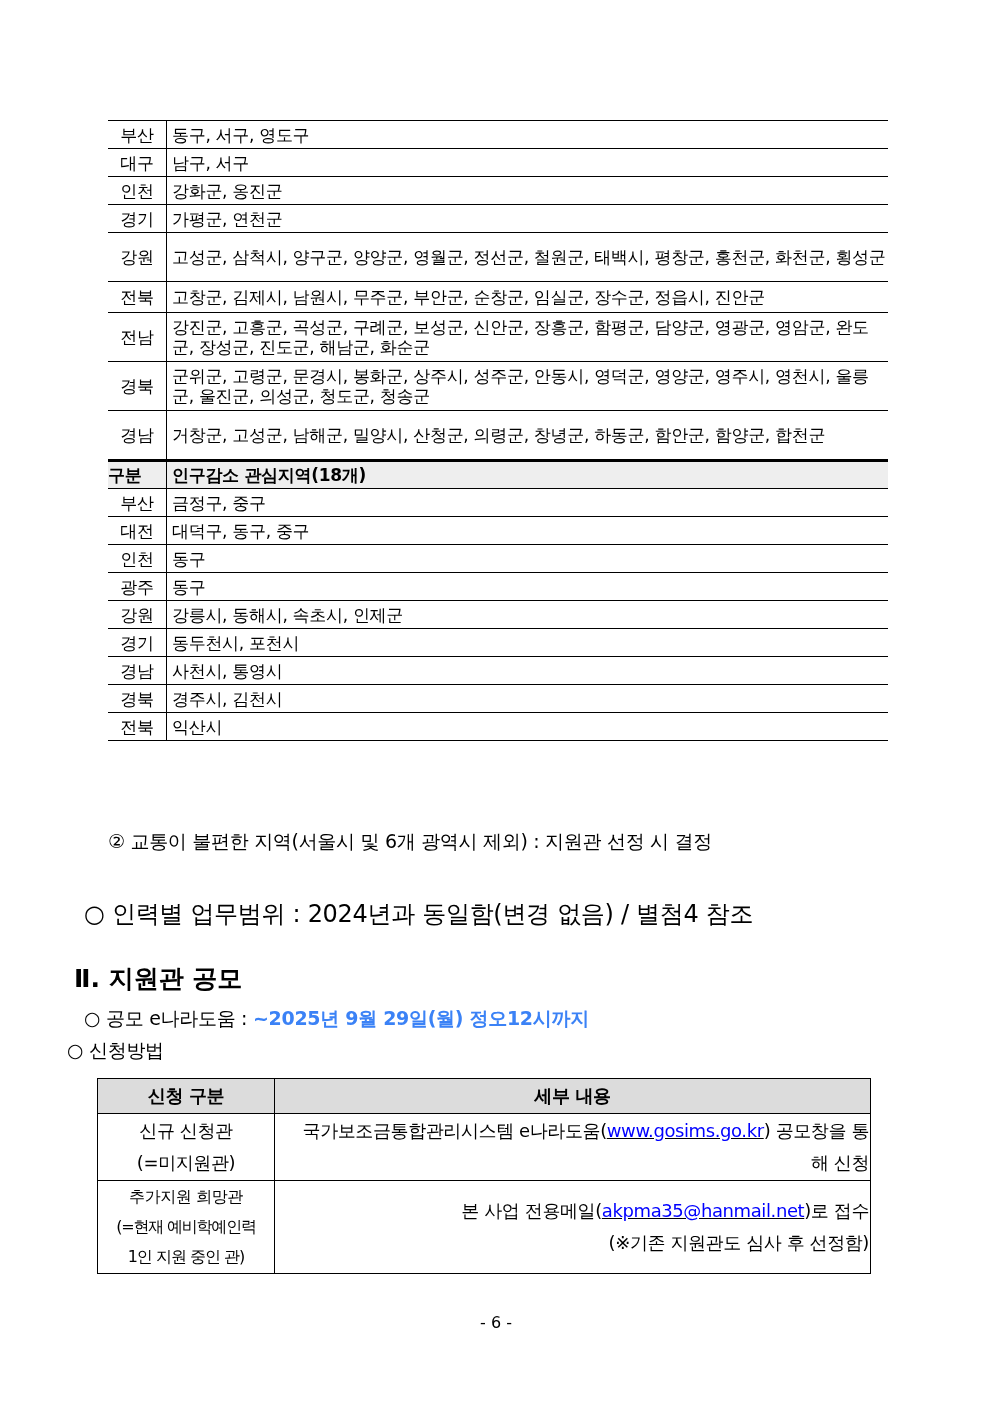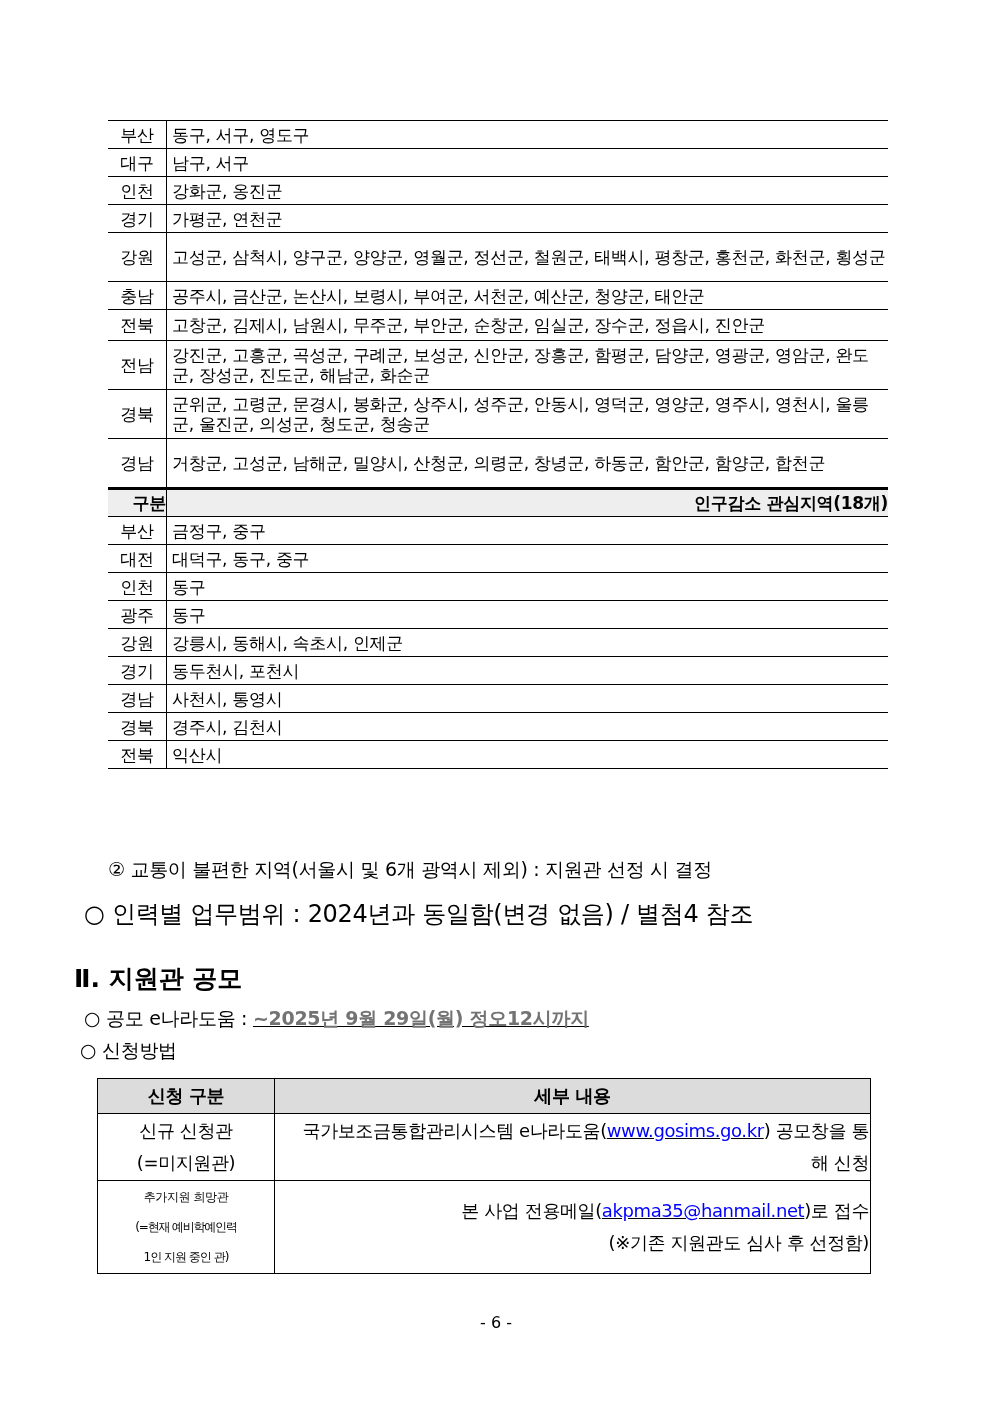--- a/index.html
+++ b/index.html
@@ -2,25 +2,25 @@
 <html><head>
 <meta charset="utf-8">
 <style>
   html, body { margin: 0; padding: 0; background: #ffffff; }
   body { width: 992px; height: 1403px; position: relative; font-family: "DejaVu Sans", "Liberation Sans", sans-serif; color: #000; overflow: hidden; }
   .t1 { position: absolute; left: 108px; top: 120px; width: 780px; border-collapse: collapse; font-size: 17px; letter-spacing: -0.3px; }
   .t1 td { border-top: 1px solid #000; border-bottom: 1px solid #000; padding: 0 0 0 5px; line-height: 20px; vertical-align: middle; }
   .t1 td.k { width: 58px; text-align: center; padding: 0; border-right: 1px solid #000; }
   .t1 tr.single td { height: 27px; }
   .t1 tr.double td { height: 48px; }
-  .t1 tr.hdr td { background: #eeeeee; font-weight: bold; height: 26px; text-align: right; border-top: 3px solid #000; }
+  .t1 tr.hdr td { background: #eeeeee; font-weight: bold; height: 26px; text-align: left; border-top: 3px solid #000; }
   .t1 tr.hdr td.k { border-right: 1px solid #000; }
   .line { position: absolute; font-size: 19px; white-space: nowrap; letter-spacing: -0.3px; }
   .sec { position: absolute; left: 74px; top: 962px; font-size: 25px; font-weight: bold; white-space: nowrap; }
-  .hl { color: #737373; font-weight: bold; text-decoration: underline; text-decoration-color: #000; }
+  .hl { color: #3b82f6; font-weight: bold; text-decoration-color: #000; }
   .t2 { position: absolute; left: 97px; top: 1078px; width: 774px; border-collapse: collapse; font-size: 18px; letter-spacing: -0.4px; border-radius: 21px; }
   .t2 td { border: 1px solid #000; vertical-align: middle; }
   .t2 tr.hdr td { background: #dcdcdc; font-weight: bold; text-align: center; height: 29px; }
   .t2 td.c1 { width: 174px; text-align: center; line-height: 32px; }
   .t2 td.c2 { padding-left: 10px; line-height: 32px; text-align: right; }
   .link { color: #0000ff; text-decoration: underline; text-decoration-color: #000; }
   .pg { position: absolute; left: 0; width: 992px; top: 1313px; text-align: center; font-size: 16px; }
 </style>
 </head>
 <body>
@@ -39,24 +39,20 @@
         <td class="k">인천</td>
         <td>강화군, 옹진군</td>
       </tr>
     <tr class="single">
         <td class="k">경기</td>
         <td>가평군, 연천군</td>
       </tr>
     <tr class="double">
         <td class="k">강원</td>
         <td>고성군, 삼척시, 양구군, 양양군, 영월군, 정선군, 철원군, 태백시, 평창군, 홍천군, 화천군, 횡성군</td>
-      </tr>
-    <tr class="single">
-        <td class="k">충남</td>
-        <td>공주시, 금산군, 논산시, 보령시, 부여군, 서천군, 예산군, 청양군, 태안군</td>
       </tr>
     <tr class="single">
         <td class="k" style="height:30px">전북</td>
         <td>고창군, 김제시, 남원시, 무주군, 부안군, 순창군, 임실군, 장수군, 정읍시, 진안군</td>
       </tr>
     <tr class="double">
         <td class="k">전남</td>
         <td>강진군, 고흥군, 곡성군, 구례군, 보성군, 신안군, 장흥군, 함평군, 담양군, 영광군, 영암군, 완도군, 장성군, 진도군, 해남군, 화순군</td>
       </tr>
     <tr class="double">
@@ -103,47 +99,47 @@
         <td class="k">경북</td>
         <td>경주시, 김천시</td>
       </tr>
     <tr class="single">
         <td class="k">전북</td>
         <td>익산시</td>
       </tr>
   </tbody>
 </table>
 
-<div class="line" style="left:108px; top:829px;margin-top:28px;">② 교통이 불편한 지역(서울시 및 6개 광역시 제외) : 지원관 선정 시 결정</div>
+<div class="line" style="left:108px; top:829px;">② 교통이 불편한 지역(서울시 및 6개 광역시 제외) : 지원관 선정 시 결정</div>
 <div class="line" style="left:84px; top:898px; font-size:24px;">○ 인력별 업무범위 : 2024년과 동일함(변경 없음) / 별첨4 참조</div>
 
 <div class="sec">Ⅱ. 지원관 공모</div>
 
 <div class="line" style="left:84px; top:1006px;">
   <span>○ 공모 e나라도움 : </span><span class="hl">~2025년 9월 29일(월) 정오12시까지</span>
 </div>
-<div class="line" style="left:80px; top:1038px;text-align:center;">○ 신청방법</div>
+<div class="line" style="left:67px; top:1038px;text-align:center;">○ 신청방법</div>
 
 <table class="t2">
   <tbody>
     <tr class="hdr">
       <td class="c1">신청 구분</td>
       <td>세부 내용</td>
     </tr>
     <tr style="height:64px">
       <td class="c1">
         <div>신규 신청관</div>
         <div>(=미지원관)</div>
       </td>
       <td class="c2">
         <span>국가보조금통합관리시스템 e나라도움(</span><span class="link">www.gosims.go.kr</span><span>) 공모창을 통해 신청</span>
       </td>
     </tr>
     <tr style="height:92px">
-      <td class="c1" style="line-height:30px; font-size:12px;">
+      <td class="c1" style="line-height:30px; font-size:16px;">
         <div>추가지원 희망관</div>
         <div style="letter-spacing:-1.2px;">(=현재 예비학예인력</div>
         <div style="letter-spacing:-1px;">1인 지원 중인 관)</div>
       </td>
       <td class="c2">
         <div><span>본 사업 전용메일(</span><span class="link">akpma35@hanmail.net</span><span>)로 접수</span></div>
         <div>(※기존 지원관도 심사 후 선정함)</div>
       </td>
     </tr>
   </tbody>

